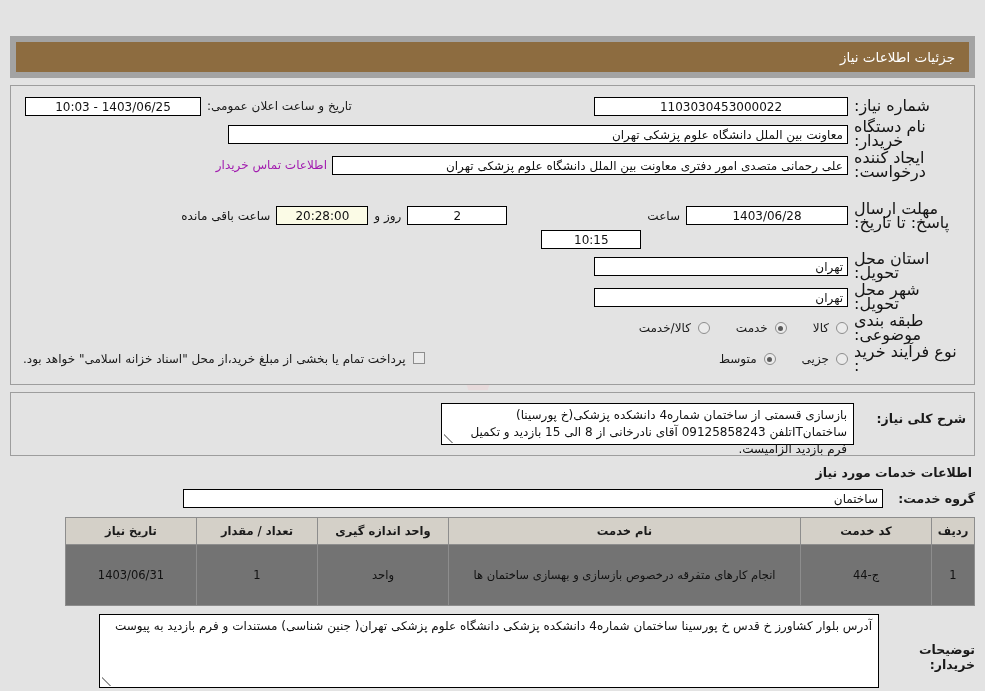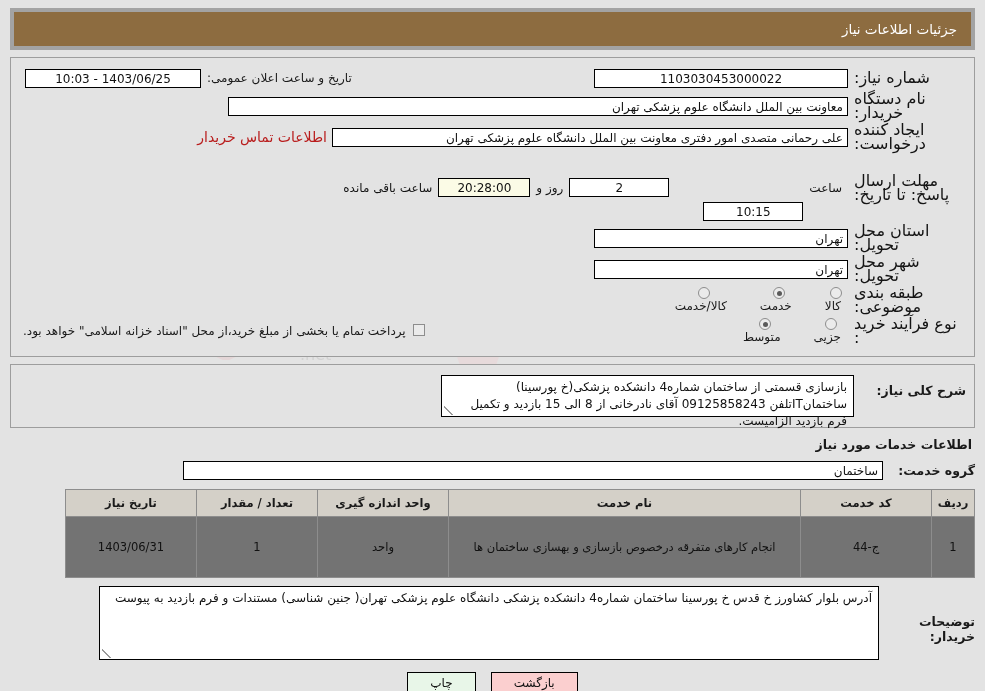--- a/index.html
+++ b/index.html
@@ -67,27 +67,28 @@
 
   
   .page {
     position: relative;
     z-index: 10;
     padding: 8px 10px 0 10px;
     box-sizing: border-box;
   }
   .title-bar {
     background: #8d6c40;
-    border: 4px solid #a3a3a3;
+    border: 6px solid #a3a3a3;
     height: 42px;
     display: flex;
     align-items: center;
     justify-content: flex-start;
     padding: 0 14px;
     box-sizing: border-box;
+    margin-top: 28px;
   }
   .title-bar .title-text {
     color: #ffffff;
     font-size: 13.5px;
   }
 
   
   .panel {
     border: 1px solid #9d9d9d;
     background: #e3e3e3;
@@ -146,22 +147,22 @@
   .w-announce{ width: 176px; }
   .w-group   { width: 700px; }
 
   .inline-txt {
     font-size: 12px;
     padding: 0 6px;
     white-space: nowrap;
     color: #141414;
   }
   .link {
-    color: #b91c1c;
-    font-size: 14px;
+    color: #a21caf;
+    font-size: 12px;
     padding: 0 5px;
     white-space: nowrap;
     cursor: pointer;
   }
 
   .announce-wrap {
     display: flex;
     align-items: center;
     margin-right: auto;
     padding-left: 6px;
@@ -188,21 +189,20 @@
     top: 2.5px;
     width: 5px;
     height: 5px;
     border-radius: 50%;
     background: #5a5a5a;
   }
   .ropt {
     display: flex;
     align-items: center;
     margin-left: 26px;
-    flex-direction: column;
   }
   .ropt .rlabel { font-size: 12px; padding-right: 7px; white-space: nowrap; }
 
   .chk {
     width: 12px;
     height: 12px;
     border: 1px solid #8d8d8d;
     background: #ebebeb;
     box-sizing: border-box;
     flex: 0 0 12px;
@@ -365,20 +365,21 @@
     </div>
 
     <div class="frow">
       <div class="flabel">ایجاد کننده درخواست:</div>
       <div class="fin w-creator rtlstart">علی رحمانی متصدی امور دفتری معاونت بین الملل دانشگاه علوم پزشکی تهران</div>
       <span class="link">اطلاعات تماس خریدار</span>
     </div>
 
     <div class="frow">
       <div class="flabel two-line">مهلت ارسال پاسخ: تا تاریخ:</div>
+      <div class="fin w-date num">1403/06/28</div>
       <span class="inline-txt">ساعت</span>
       <div class="fin w-clock num">10:15</div>
       <span style="width:34px"></span>
       <div class="fin w-days num">2</div>
       <span class="inline-txt">روز و</span>
       <div class="fin w-count num cream">20:28:00</div>
       <span class="inline-txt">ساعت باقی مانده</span>
     </div>
 
     <div class="frow">

